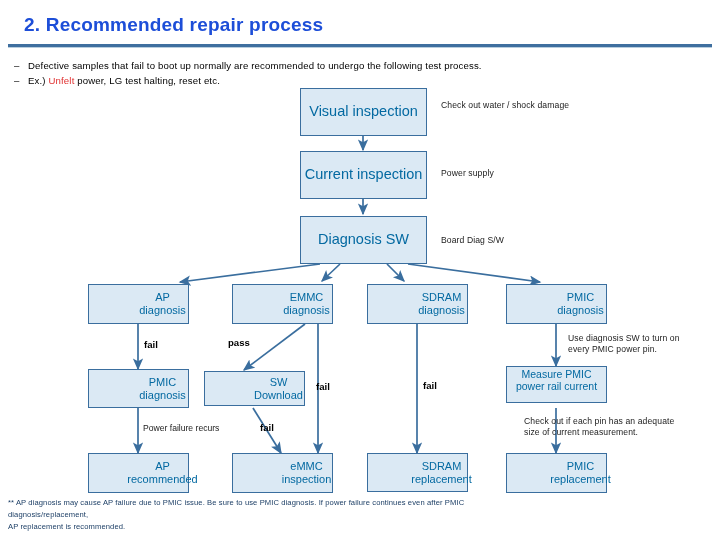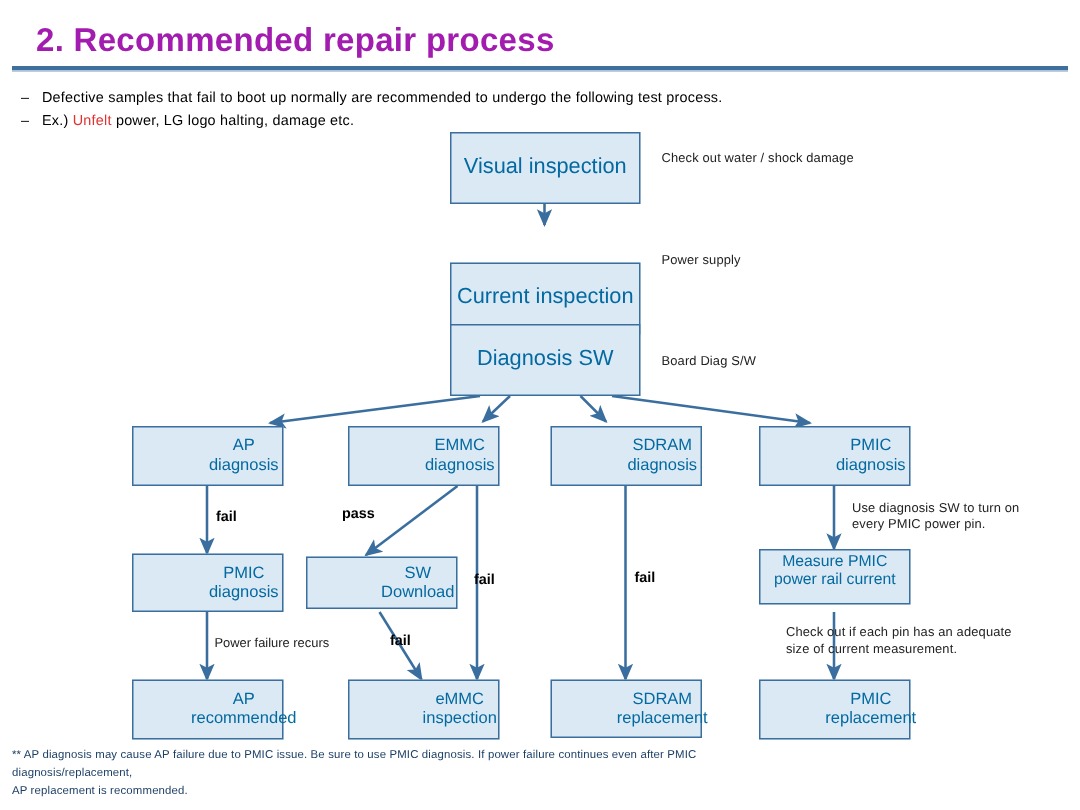--- a/index.html
+++ b/index.html
@@ -9,22 +9,22 @@
     font-family:"Liberation Sans", sans-serif;
     overflow:hidden;
     position:relative;
     color:#000;
   }
   #slide{position:absolute;left:0;top:0;width:720px;height:540px;}
 
   
   .title{
     position:absolute;left:24px;top:14px;
-    font-size:22px;font-weight:bold;letter-spacing:.2px;
-    color:#a21caf;white-space:nowrap;
+    font-size:19px;font-weight:bold;letter-spacing:.2px;
+    color:#1d4ed8;white-space:nowrap;
   }
   .rule{
     position:absolute;left:8px;top:44px;width:704px;height:3px;
     background:#3f6f9f;
   }
   .rule2{
     position:absolute;left:8px;top:47px;width:704px;height:1px;
     background:#b9cede;
   }
 
@@ -82,21 +82,21 @@
 
   <div class="title">2. Recommended repair process</div>
   <div class="rule"></div>
   <div class="rule2"></div>
 
   <div class="bullets">
     <div class="bullet">
       <span class="dash">–</span><span>Defective samples that fail to boot up normally are recommended to undergo the following test process.</span>
     </div>
     <div class="bullet">
-      <span class="dash">–</span><span>Ex.) </span><span class="red">Unfelt</span><span> power, LG logo halting, damage etc.</span>
+      <span class="dash">–</span><span>Ex.) </span><span class="red">Unfelt</span><span> power, LG test halting, reset etc.</span>
     </div>
   </div>
 
   <svg id="wires" viewBox="0 0 720 540">
     <defs>
       <marker id="ah" markerWidth="9" markerHeight="9" refX="6.2" refY="3" orient="auto" markerUnits="strokeWidth">
         <path d="M0,0 L7,3 L0,6 L1.6,3 z" fill="#3a6e9e"></path>
       </marker>
     </defs>
     <g stroke="#3a6e9e" stroke-width="1.7" fill="none" marker-end="url(#ah)">
@@ -126,21 +126,21 @@
 
       <path d="M253,408 L281,453"></path>
     </g>
   </svg>
 
   <div class="box big" style="left:300px;top:88px;width:127px;height:48px;">
     <span>Visual inspection</span>
   </div>
   <div class="note" style="left:441px;top:100px;width:200px;">Check out water / shock damage</div>
 
-  <div class="box big" style="left:300px;top:151px;width:127px;height:48px;margin-top:24px;">
+  <div class="box big" style="left:300px;top:151px;width:127px;height:48px;">
     <span>Current inspection</span>
   </div>
   <div class="note" style="left:441px;top:168px;width:200px;">Power supply</div>
 
   <div class="box big" style="left:300px;top:216px;width:127px;height:48px;">
     <span>Diagnosis SW</span>
   </div>
   <div class="note" style="left:441px;top:235px;width:200px;">Board Diag S/W</div>
 
   <div class="box mid" style="left:88px;top:284px;width:101px;height:40px;">

